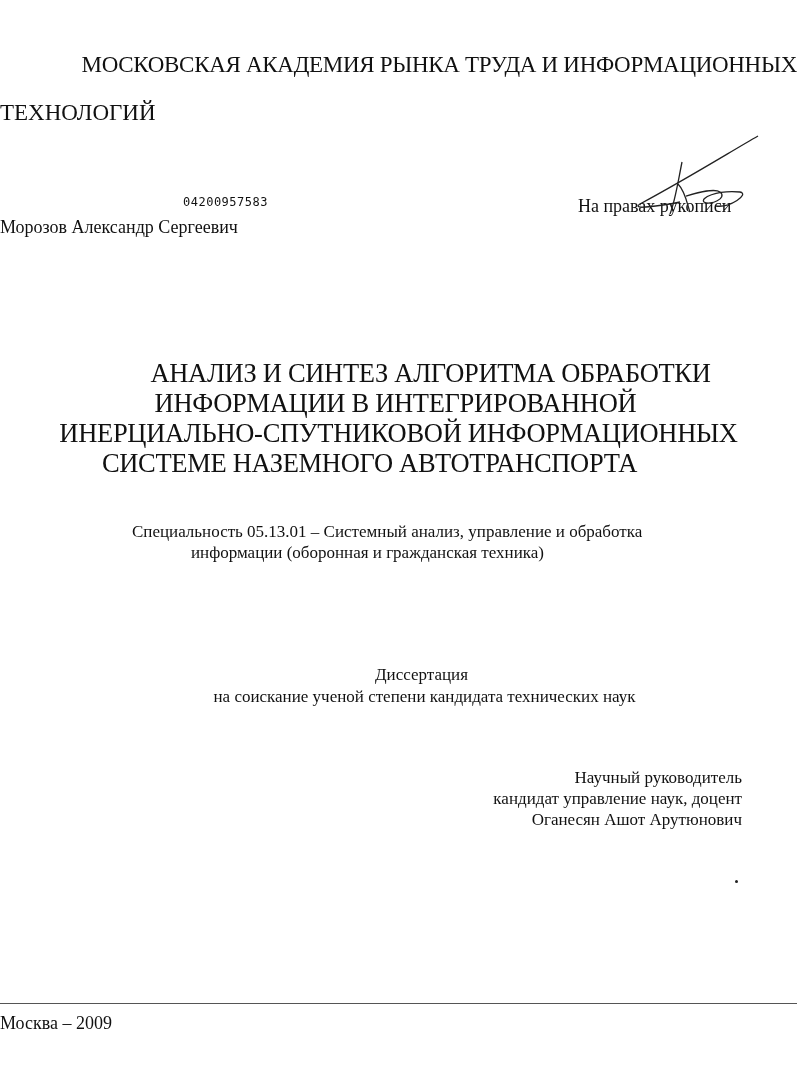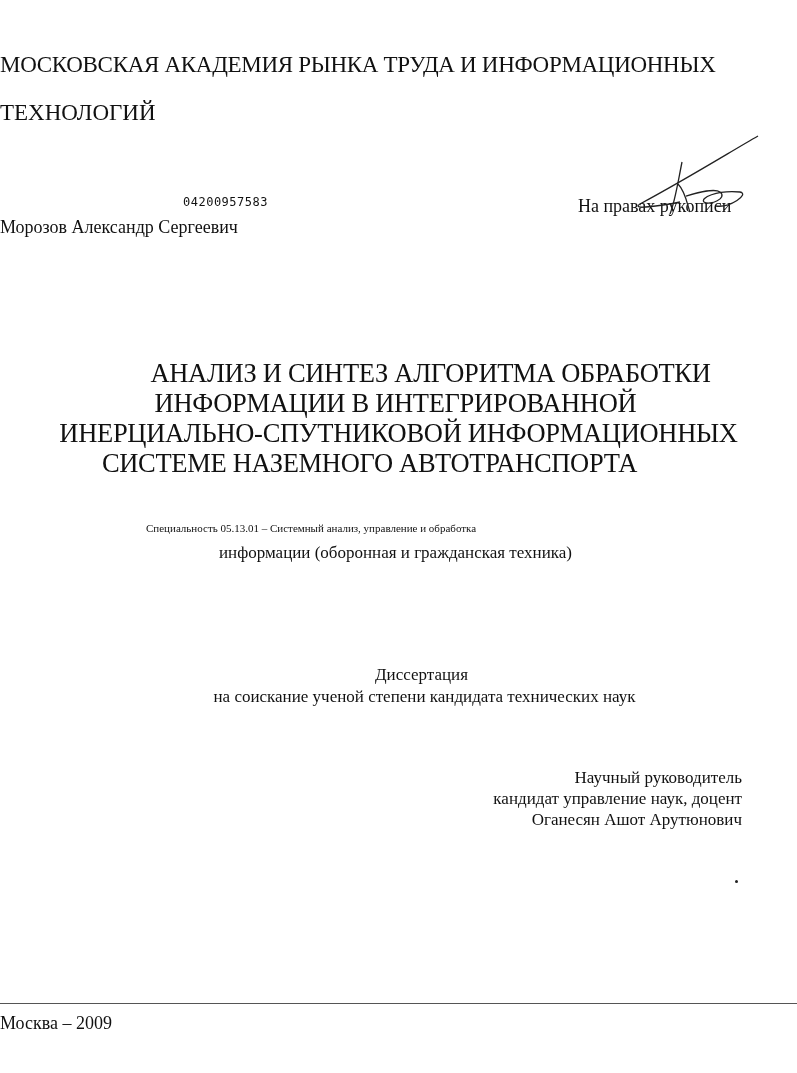--- a/index.html
+++ b/index.html
@@ -1,29 +1,29 @@
 <!DOCTYPE html>
 <html><head>
   <meta charset="utf-8">
   <style>
     html, body { margin: 0; padding: 0; background: #ffffff; }
     body {
       width: 797px; height: 1073px; position: relative; overflow: hidden;
       font-family: "Liberation Serif", "DejaVu Serif", serif; color: #111;
     }
     .abs { position: absolute; }
-    .org1 { left: 0; width: 797px; top: 52px; text-align: left; font-size: 23px; letter-spacing: -0.3px; }
+    .org1 { left: 0; width: 797px; top: 52px; text-align: right; font-size: 23px; letter-spacing: -0.3px; }
     .org2 { left: 0; width: 797px; top: 100px; text-align: left; font-size: 23px; }
     .rights { left: 578px; top: 148px; font-size: 18px; margin-top: 48px; }
     .code { left: 183px; top: 195px; font-family: "DejaVu Sans Mono", monospace; font-size: 12px; letter-spacing: 0.5px; }
     .author { left: 0; width: 797px; top: 217px; text-align: left; font-size: 18px; }
     .title { left: 0; width: 797px; top: 358px; text-align: center; font-size: 26.5px; line-height: 30px; letter-spacing: -0.3px; }
     .title div { white-space: nowrap; }
-    .spec1 { left: 146px; top: 522px; font-size: 11px; }
-    .spec2 { left: 219px; top: 543px; font-size: 17px; }
+    .spec1 { left: 132px; top: 522px; font-size: 17px; }
+    .spec2 { left: 191px; top: 543px; font-size: 17px; }
     .diss1 { left: 0; width: 797px; top: 665px; text-align: center; font-size: 17px; }
     .diss2 { left: 0; width: 797px; top: 687px; text-align: center; font-size: 17px; transform: translateX(26px); }
     .sup { right: 55px; top: 767px; text-align: right; font-size: 17px; line-height: 21px; }
     .dot { left: 735px; top: 880px; width: 3px; height: 3px; background: #222; border-radius: 50%; }
     .rule { left: 0; top: 1003px; width: 797px; height: 0; border-top: 1.5px solid #555; }
     .city { left: 0; width: 797px; top: 1013px; text-align: left; font-size: 18px; }
     .sig { left: 620px; top: 132px; width: 150px; height: 90px; }
   </style>
 </head>
 <body>

